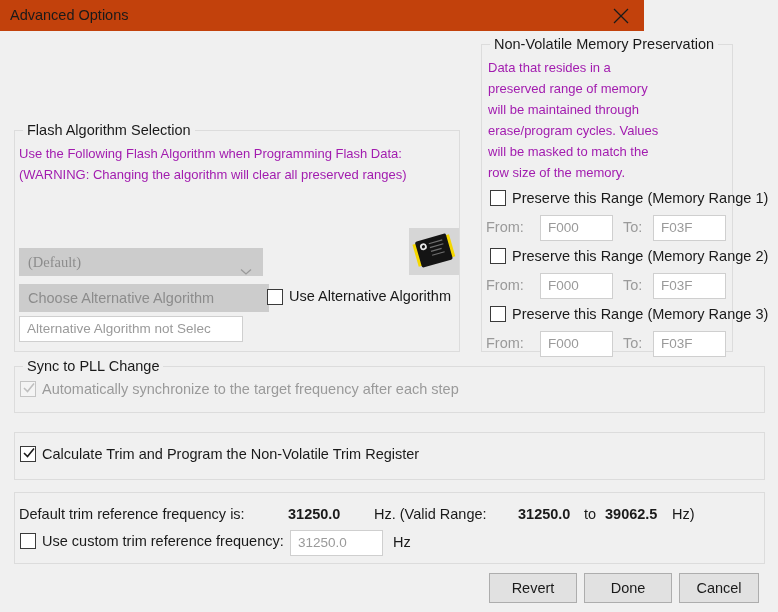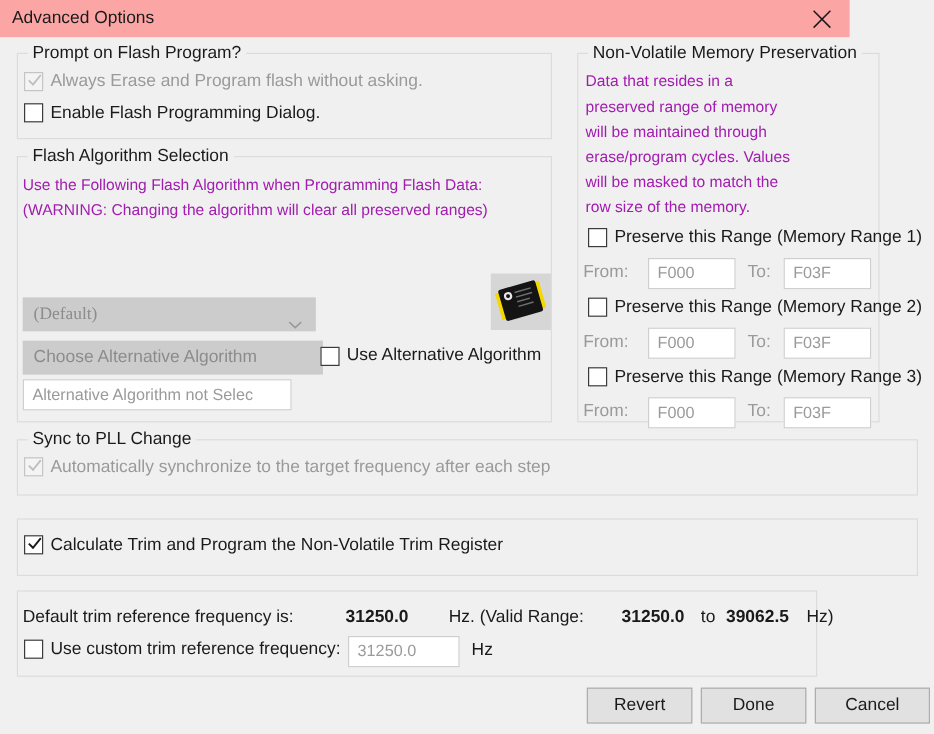--- a/index.html
+++ b/index.html
@@ -12,22 +12,22 @@
   }
   #root {
     position: relative;
     width: 778px; height: 612px;
     background: #f0f0f0;
   }
 
   
   .titlebar {
     position: absolute; left: 0; top: 0;
-    width: 708px; height: 31px;
-    background: #fca5a5;
+    width: 644px; height: 31px;
+    background: #c2410c;
   }
   .titlebar-text {
     position: absolute; left: 10px; top: 7px;
     font-size: 14.5px; color: #1a1a1a;
     white-space: nowrap;
   }
   .close-btn {
     position: absolute; right: 0; top: 0;
     width: 46px; height: 31px;
     cursor: default;
@@ -151,35 +151,20 @@
   <div class="titlebar">
     <div class="titlebar-text">Advanced Options</div>
     <div class="close-btn">
       <svg width="16" height="16" viewBox="0 0 16 16">
         <line x1="1" y1="1" x2="15" y2="15" stroke="#1a1a1a" stroke-width="1.3"></line>
         <line x1="15" y1="1" x2="1" y2="15" stroke="#1a1a1a" stroke-width="1.3"></line>
       </svg>
     </div>
   </div>
 
-  <div class="group" style="left:14px; top:44px; width:446px; height:72px;">
-    <div class="group-title">Prompt on Flash Program?</div>
-
-    <div class="cb disabled" style="left:5px; top:15px;">
-      <span class="tick">
-        <svg width="14" height="16" viewBox="0 0 14 16">
-            <path d="M2 8 L5.5 11.5 L12 3.5" fill="none" stroke="#bfbfbf" stroke-width="1.6"></path>
-          </svg>
-      </span>
-    </div>
-    <div class="cbrow-label dim" style="left:27px; top:15px;">Always Erase and Program flash without asking.</div>
-
-    <div class="cb" style="left:5px; top:41px;"></div>
-    <div class="cbrow-label" style="left:27px; top:41px;">Enable Flash Programming Dialog.</div>
-  </div>
 
   <div class="group" style="left:14px; top:130px; width:446px; height:222px;">
     <div class="group-title">Flash Algorithm Selection</div>
 
     <div class="multiline" style="left:4px; top:12px; width:438px;">Use the Following Flash Algorithm when Programming Flash Data:
 (WARNING: Changing the algorithm will clear all preserved ranges)</div>
 
     <div class="chip" style="left:394px; top:97px;">
       <svg width="50" height="47" viewBox="0 0 50 47">
         <rect x="0" y="0" width="50" height="47" fill="#d6d6d6"></rect>
@@ -277,21 +262,21 @@
     <div class="cb" style="left:5px; top:13px;">
       <span class="tick">
         <svg width="14" height="16" viewBox="0 0 14 16">
             <path d="M2 8 L5.5 11.5 L12 3.5" fill="none" stroke="#1a1a1a" stroke-width="1.6"></path>
           </svg>
       </span>
     </div>
     <div class="cbrow-label" style="left:27px; top:13px;">Calculate Trim and Program the Non-Volatile Trim Register</div>
   </div>
 
-  <div class="group" style="left:14px; top:492px; width:667px; height:72px;">
+  <div class="group" style="left:14px; top:492px; width:751px; height:72px;">
 
     <div class="lbl" style="left:4px; top:13px;">Default trim reference frequency is:</div>
     <div class="lbl bold" style="left:273px; top:13px;">31250.0</div>
     <div class="lbl" style="left:359px; top:13px;">Hz. (Valid Range:</div>
     <div class="lbl bold" style="left:503px; top:13px;">31250.0</div>
     <div class="lbl" style="left:569px; top:13px;">to</div>
     <div class="lbl bold" style="left:590px; top:13px;">39062.5</div>
     <div class="lbl" style="left:657px; top:13px;">Hz)</div>
 
     <div class="cb" style="left:5px; top:40px;"></div>
@@ -302,17 +287,17 @@
     </div>
     <div class="lbl" style="left:378px; top:41px;">Hz</div>
   </div>
 
   <div class="btn" style="left:489px; top:573px; width:88px; height:30px; line-height:28px;">
     <span class="btn-inner">Revert</span>
   </div>
   <div class="btn" style="left:584px; top:573px; width:88px; height:30px; line-height:28px;">
     <span class="btn-inner">Done</span>
   </div>
-  <div class="btn" style="left:679px; top:573px; width:96px; height:30px; line-height:28px;">
+  <div class="btn" style="left:679px; top:573px; width:80px; height:30px; line-height:28px;">
     <span class="btn-inner">Cancel</span>
   </div>
 
 </div>
 
 </body></html>

